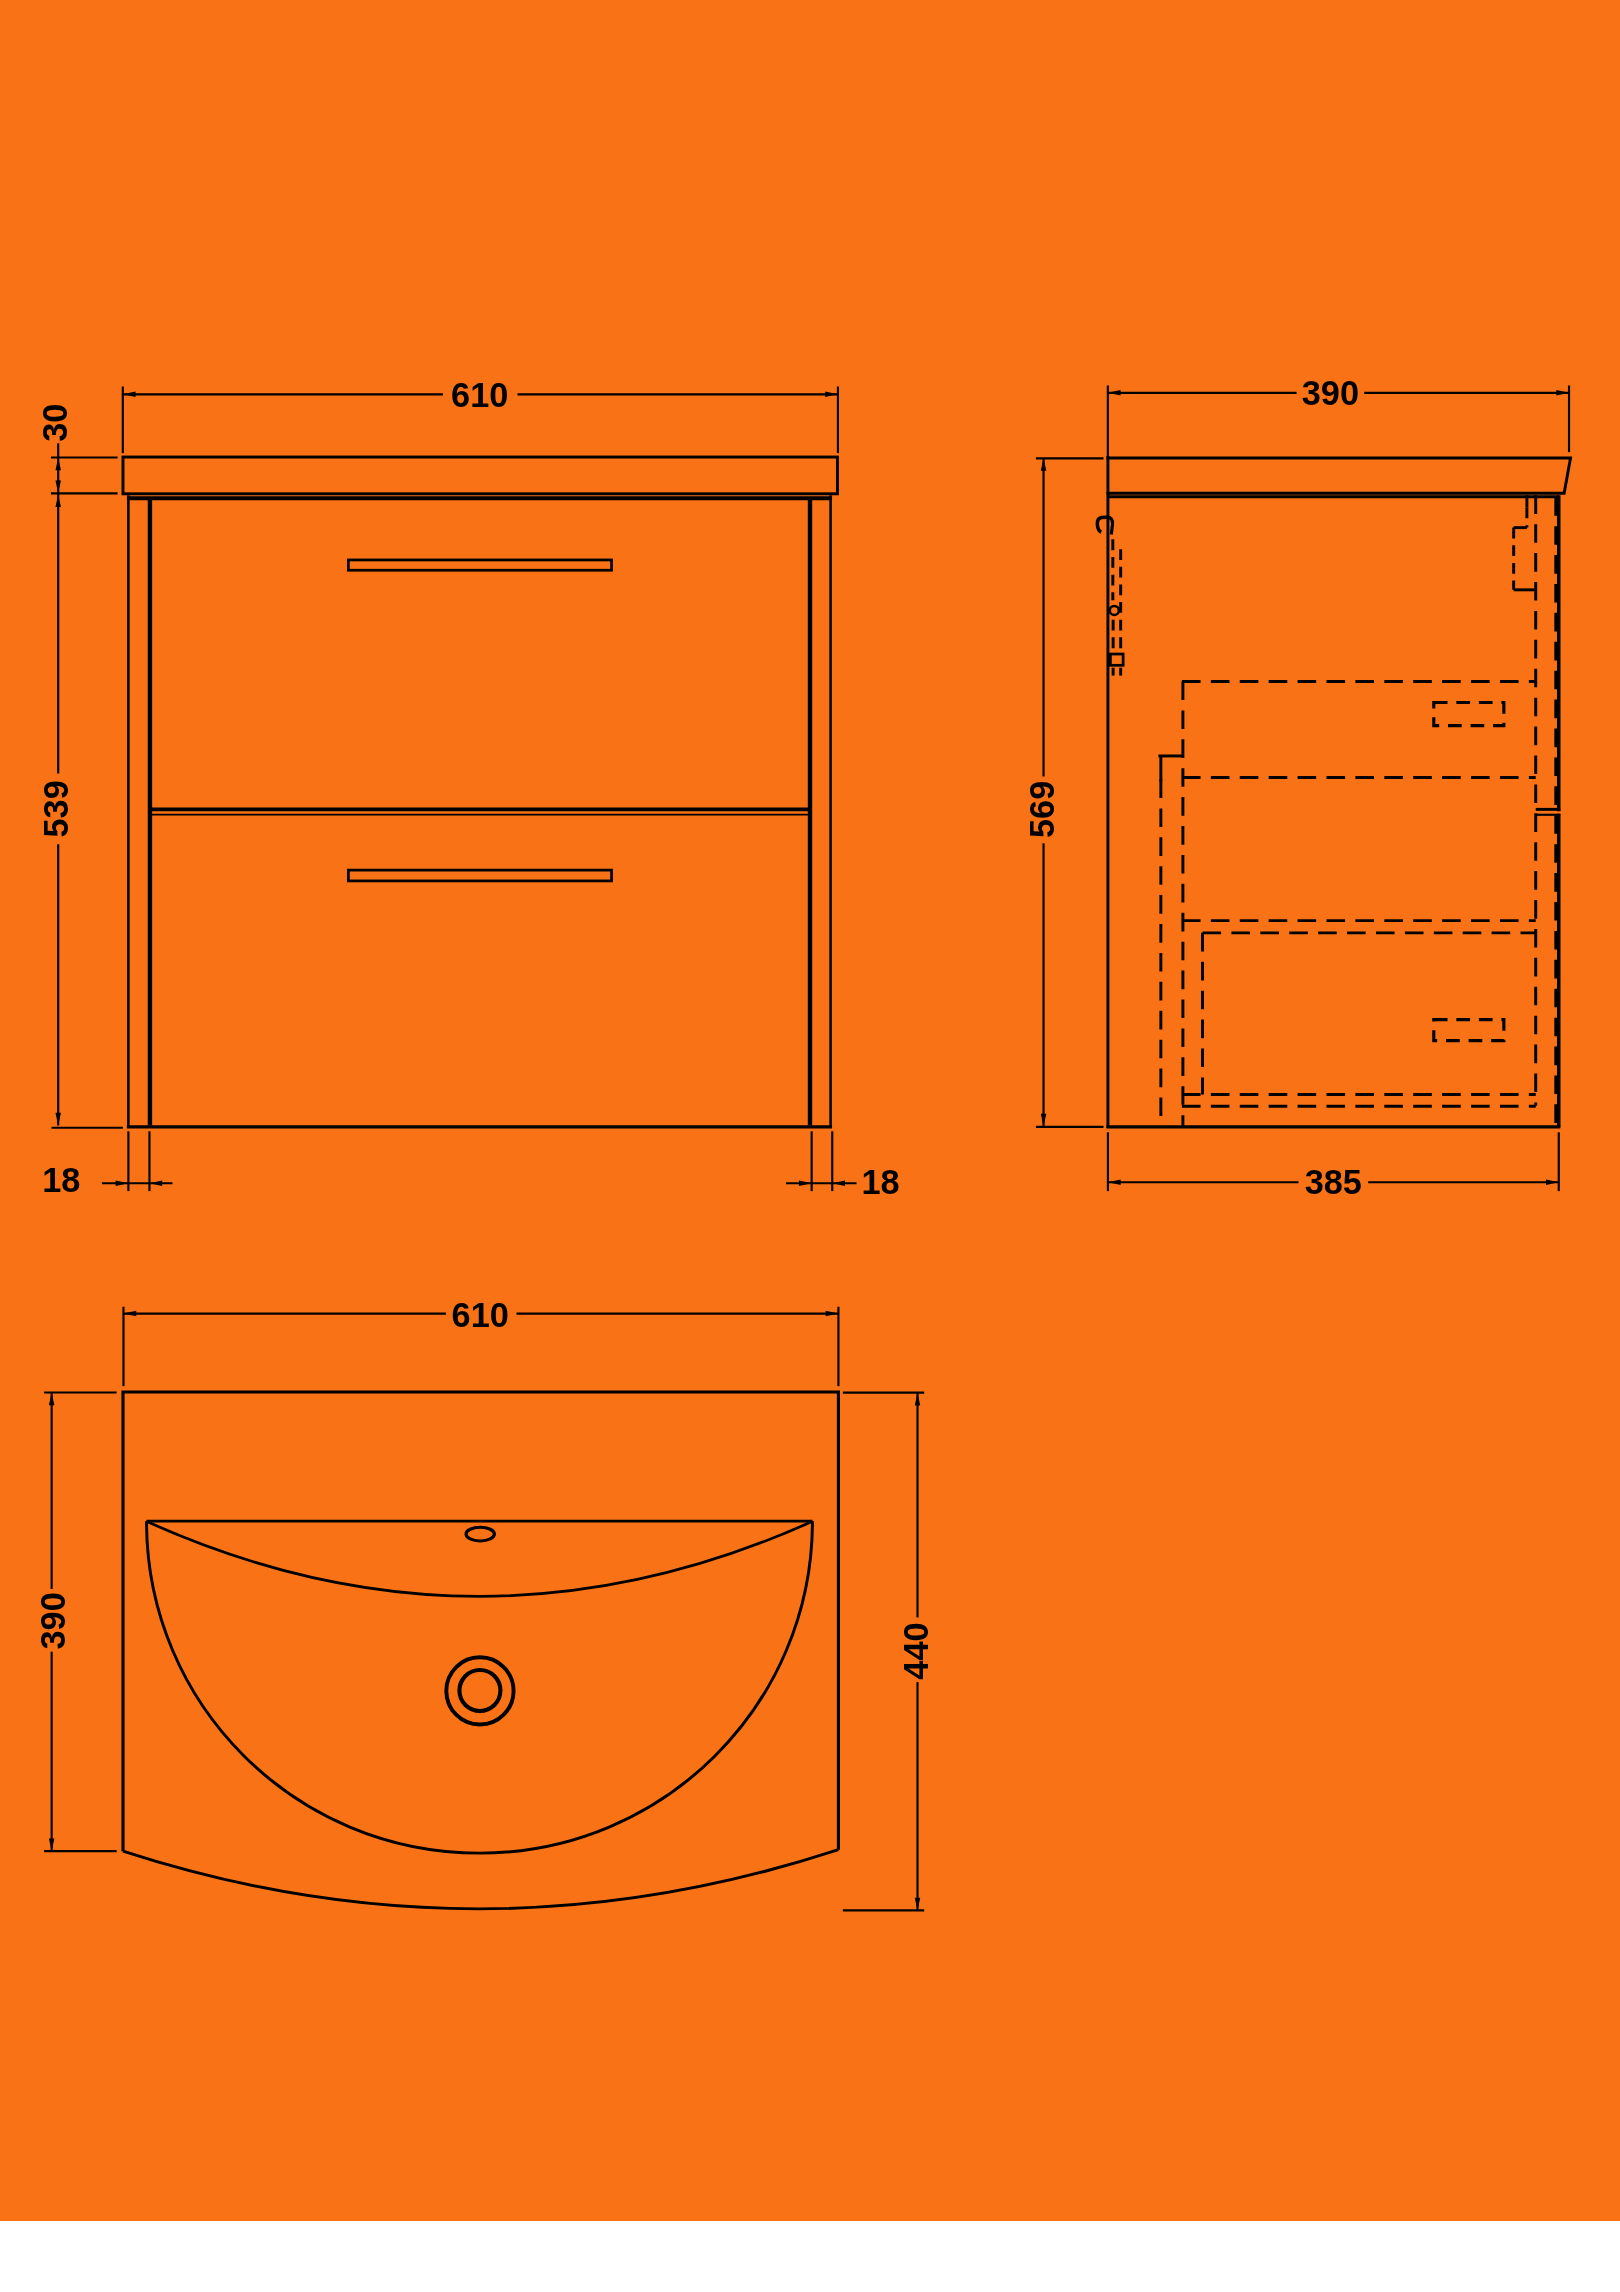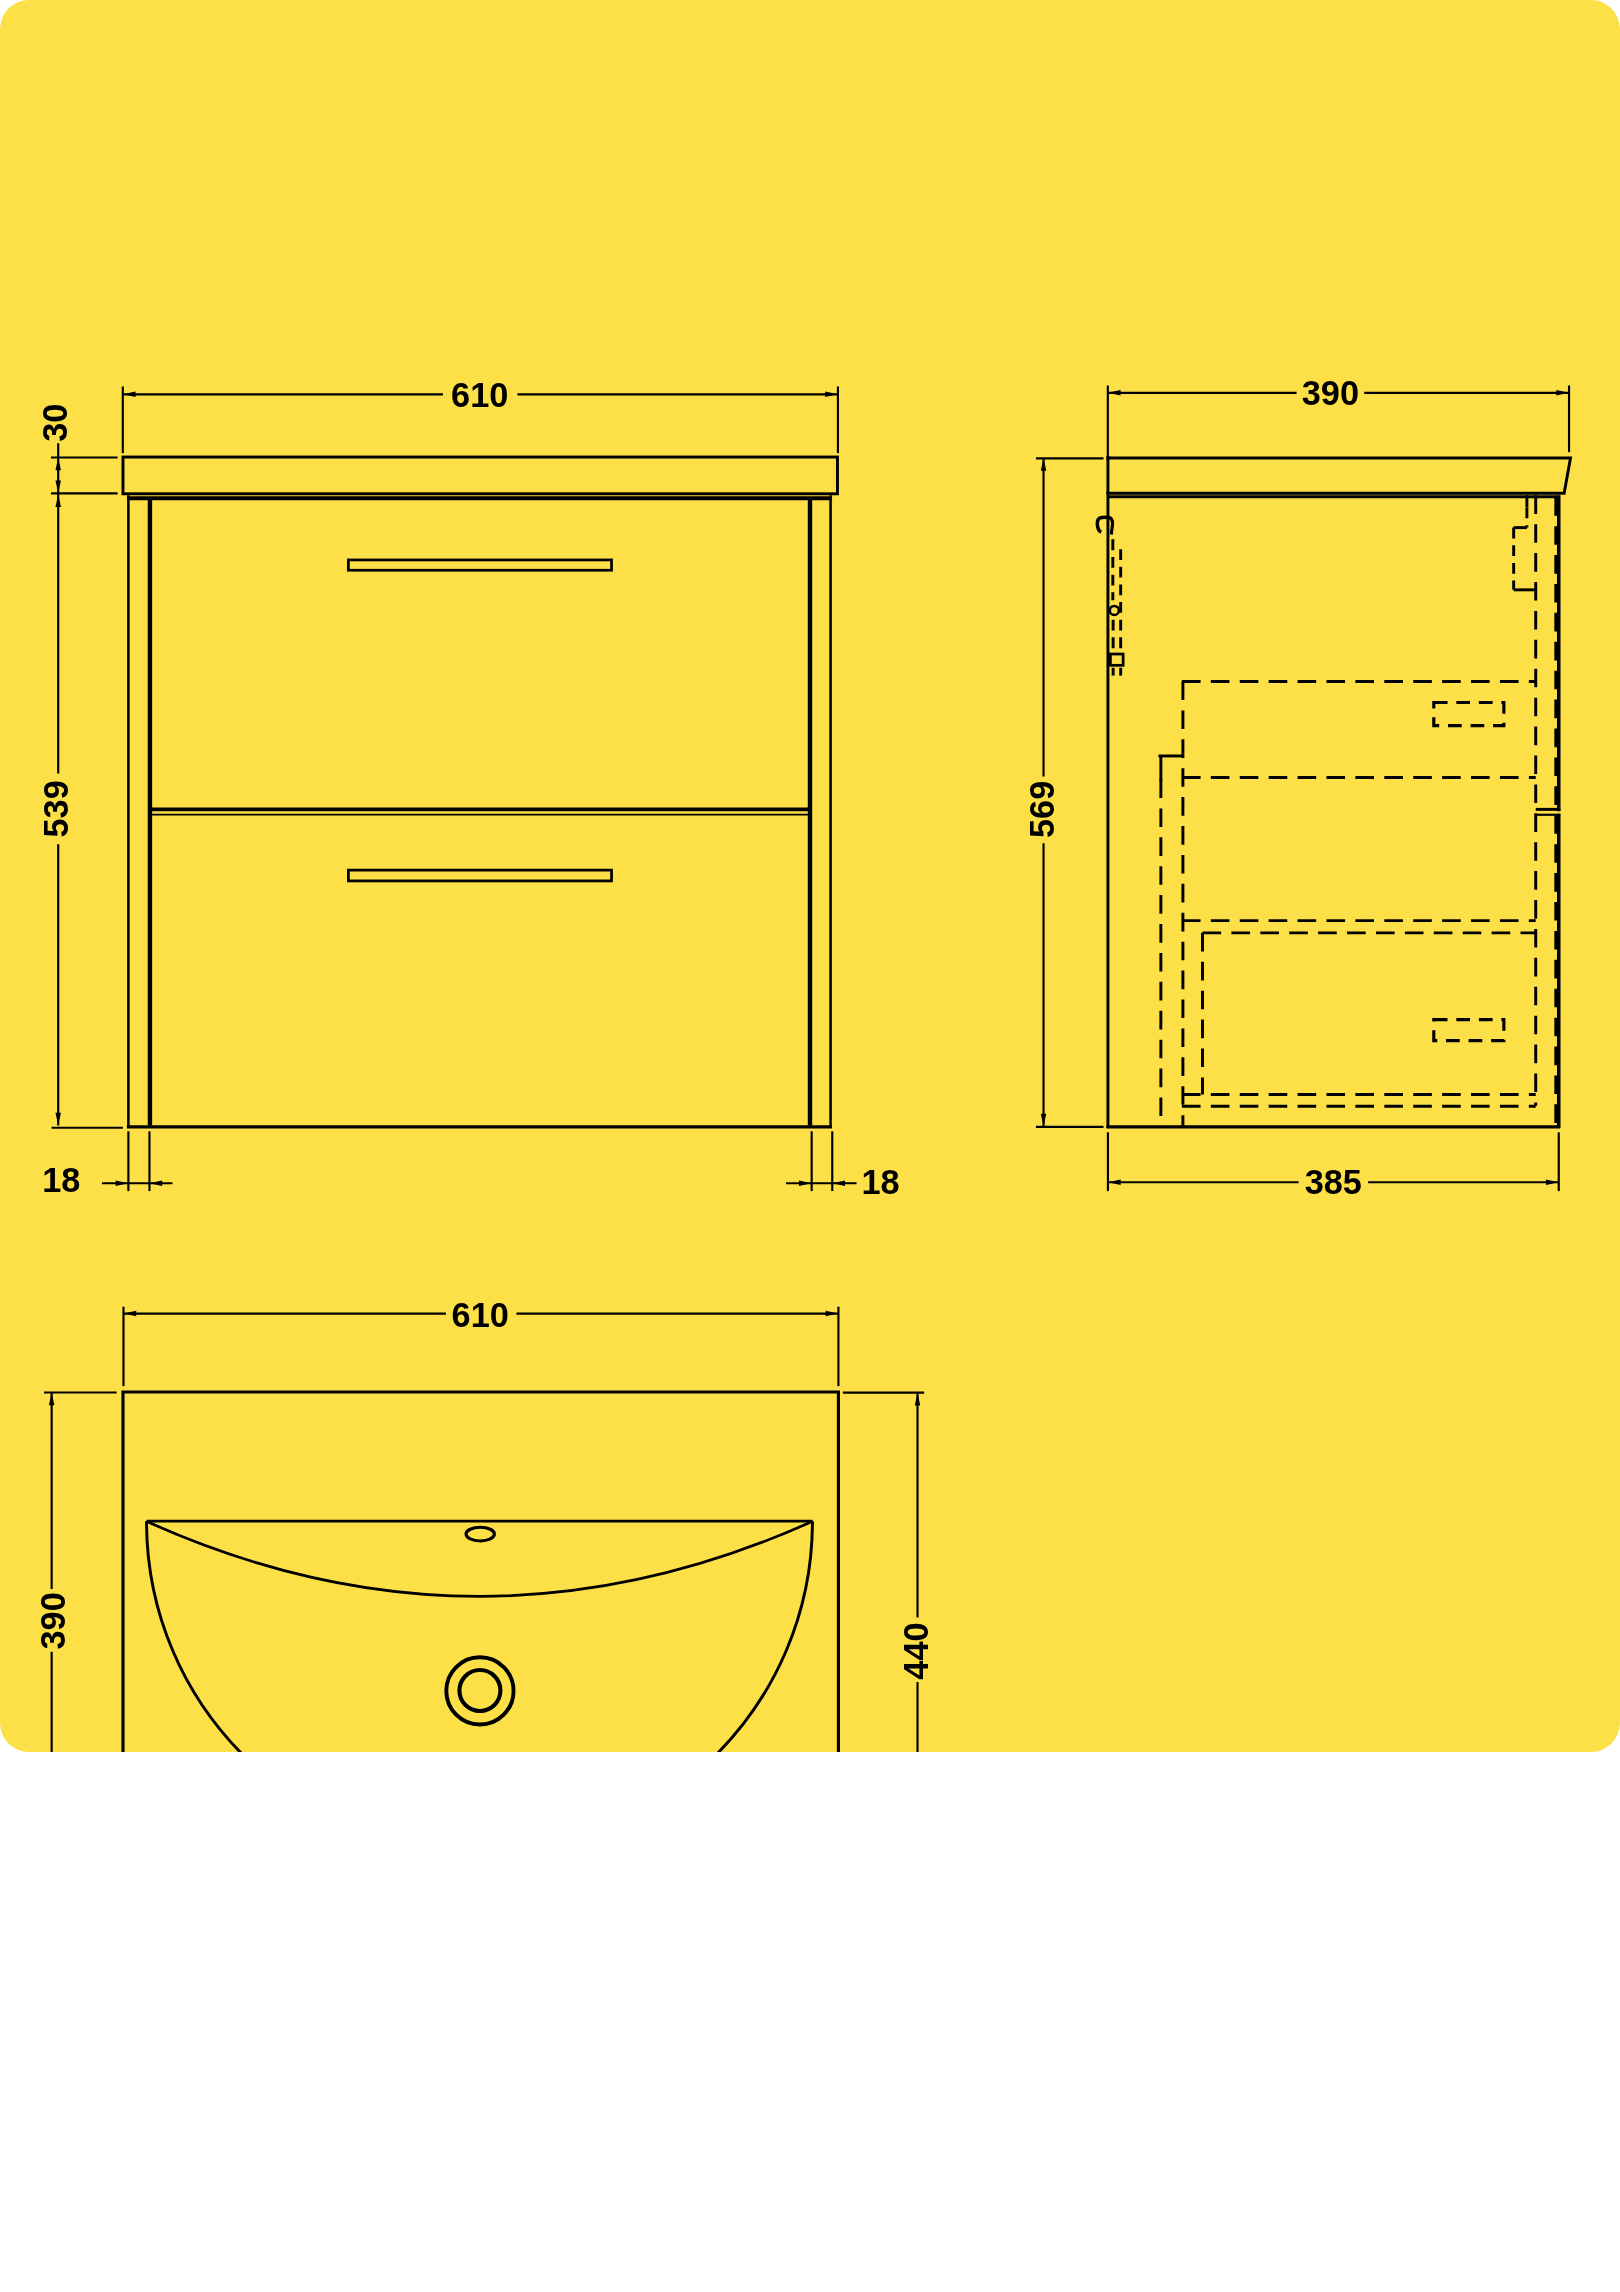--- a/index.html
+++ b/index.html
@@ -1,16 +1,16 @@
 <!DOCTYPE html>
 <html><head>
 <meta charset="utf-8">
 <style>
 html,body{margin:0;padding:0;background:#ffffff;}
-#page{width:1620px;height:1752px;background:#fde047;position:relative;border-radius:29px;}
+#page{width:1620px;height:2221px;background:#f97316;position:relative;}
 svg{display:block;filter:grayscale(1);}
 text{font-family:"Liberation Sans",sans-serif;font-weight:bold;font-size:35px;fill:#000;}
 </style>
 </head>
 <body>
 <div id="page">
 <svg width="1620" height="2293" viewBox="0 0 1653 2339">
 
 <rect x="125.5" y="466" width="729" height="37.5" fill="none" stroke="#000" stroke-width="3"></rect>
 

